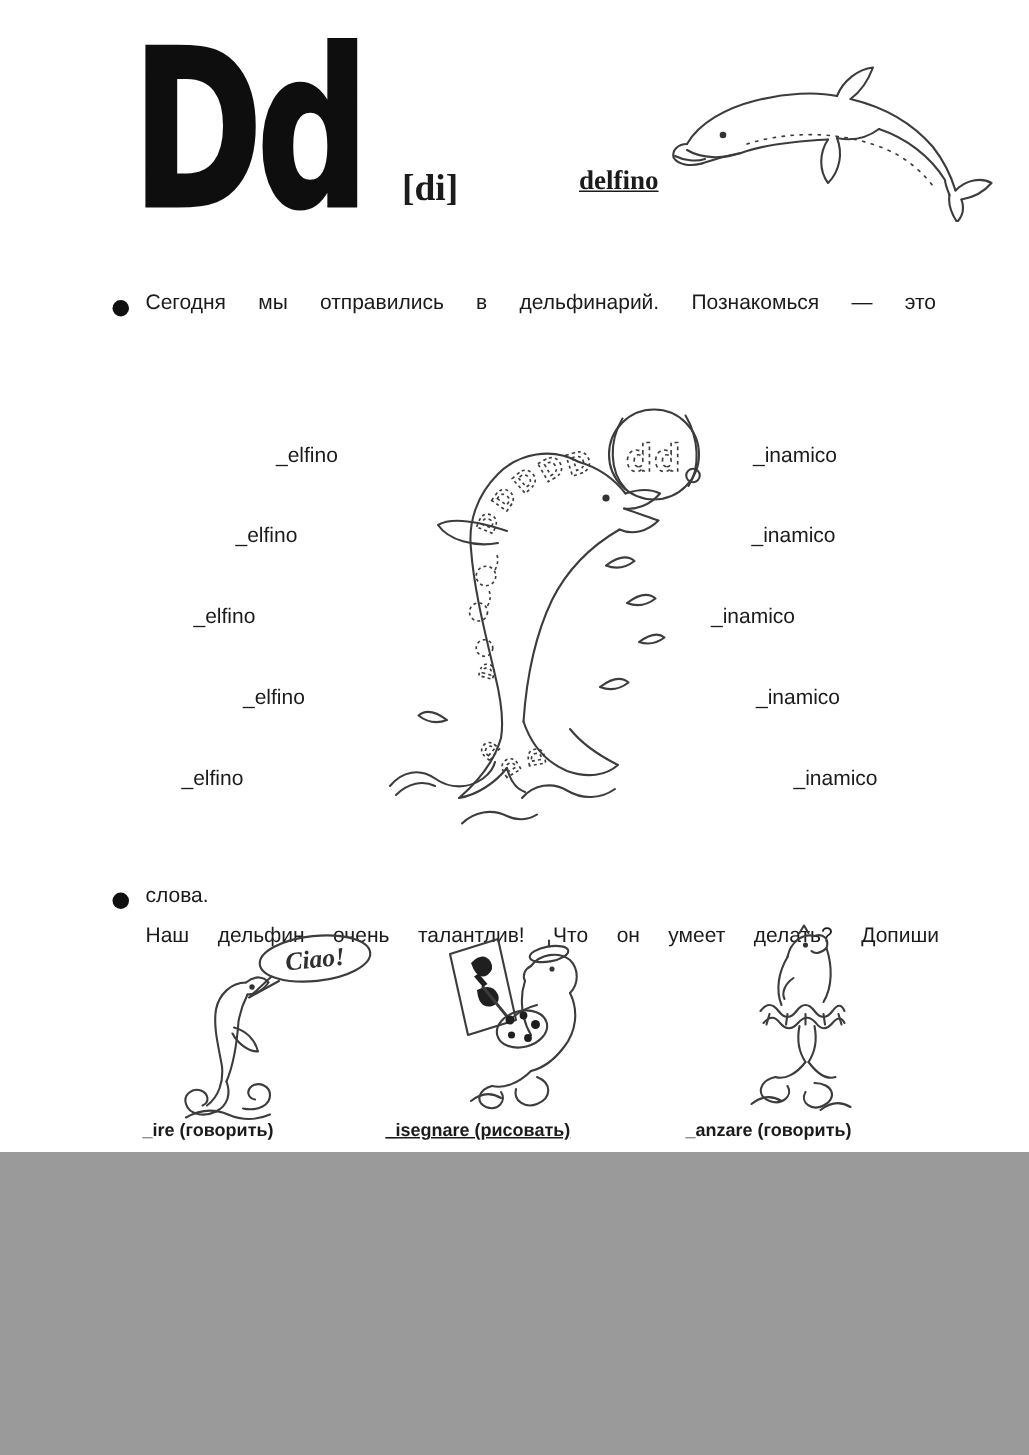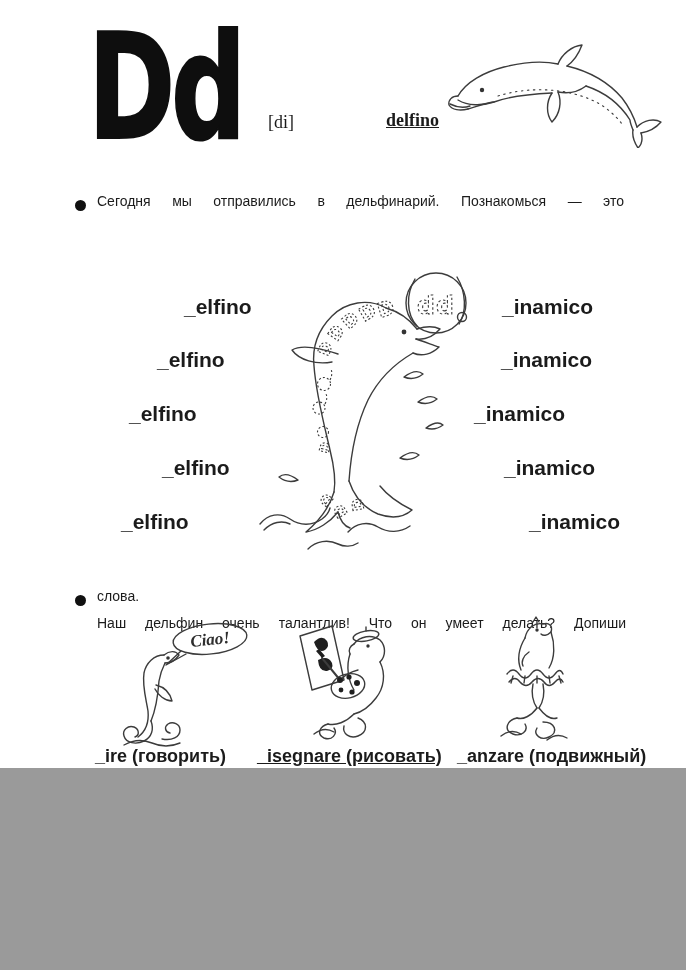--- a/index.html
+++ b/index.html
@@ -4,31 +4,31 @@
 <style>
   html,body{margin:0;padding:0;background:#9a9a9a;}
   .page{position:relative;width:686px;height:768px;margin:0 auto;background:#fff;
         font-family:"Liberation Sans",sans-serif;color:#1b1b1b;overflow:hidden;}
   .abs{position:absolute;}
 
   
   .big{left:88px;top:29px;font-family:"DejaVu Sans",sans-serif;font-weight:bold;
        font-size:146px;line-height:116px;letter-spacing:-6px;color:#0e0e0e;
        transform:scaleX(0.72);transform-origin:left top;-webkit-text-stroke:2px #0e0e0e;}
-  .pron{left:268px;top:112px;font-family:"Liberation Serif",serif;font-weight:normal;font-size:18px;}
+  .pron{left:268px;top:112px;font-family:"Liberation Serif",serif;font-weight:bold;font-size:25px;}
   .word-title{left:386px;top:110px;font-family:"Liberation Serif",serif;font-weight:bold;font-size:18px;text-decoration:underline;}
 
   
   .bullet{width:11px;height:11px;border-radius:50%;background:#101010;}
   .para{font-size:14px;line-height:27px;width:527px;}
   .jline{display:block;text-align:justify;text-align-last:justify;white-space:nowrap;}
   .jline.last{text-align-last:left;white-space:normal;}
 
-  .trace-word{font-weight:bold;font-size:21px;letter-spacing:0;}
-  .verb-label{font-weight:bold;font-size:18px;top:746px;}
+  .trace-word{font-weight:normal;font-size:14px;letter-spacing:0;}
+  .verb-label{font-weight:bold;font-size:12px;top:746px;}
 
   
   .grid{left:90px;top:795px;width:507px;height:116px;
         background-image:linear-gradient(#c7c7c7 1px,transparent 1px),
                          linear-gradient(90deg,#c7c7c7 1px,transparent 1px);
         background-size:23px 23px;}
   .pl{position:absolute;}
   .ln{fill:none;stroke:#3c3c3c;stroke-width:1.4;stroke-linecap:round;stroke-linejoin:round;}
   .lnthin{fill:none;stroke:#3c3c3c;stroke-width:1.1;stroke-linecap:round;}
   .solidL{fill:none;stroke:#161616;stroke-width:2.6;stroke-linecap:round;}
@@ -200,21 +200,21 @@
     <path class="ln" d="M60,92 C54,100 46,104 40,102"></path>
     <path class="ln" d="M62,92 C68,100 74,104 80,102"></path>
     <path class="ln" d="M40,102 c-10,2 -14,12 -4,16 c8,3 16,-3 12,-10"></path>
     <path class="ln" d="M66,106 c12,0 16,10 6,15 c-8,4 -16,-2 -12,-9"></path>
     <path class="ln" d="M24,120 q10,-8 20,-2"></path>
     <path class="ln" d="M70,124 q10,-8 20,-2"></path>
   </svg>
 
   <div class="abs verb-label" style="left:95px;">_ire (говорить)</div>
   <div class="abs verb-label" style="left:257px;text-decoration:underline;">_isegnare (рисовать)</div>
-  <div class="abs verb-label" style="left:457px;">_anzare (подвижный)</div>
+  <div class="abs verb-label" style="left:457px;">_anzare (говорить)</div>
 
   <div class="abs grid">
 
     <svg class="pl" style="left:8px;top:2px;" width="34" height="52" viewBox="0 0 34 52">
       <path class="solidL" d="M4,2 V50"></path>
         <path class="solidL" d="M4,5 C20,3 30,12 30,26 C30,40 20,49 4,47"></path>
     </svg>
     <svg class="pl" style="left:52px;top:2px;" width="34" height="52" viewBox="0 0 34 52">
       <path class="solidL" d="M4,2 V50"></path>
         <path class="solidL" d="M4,5 C20,3 30,12 30,26 C30,40 20,49 4,47"></path>

